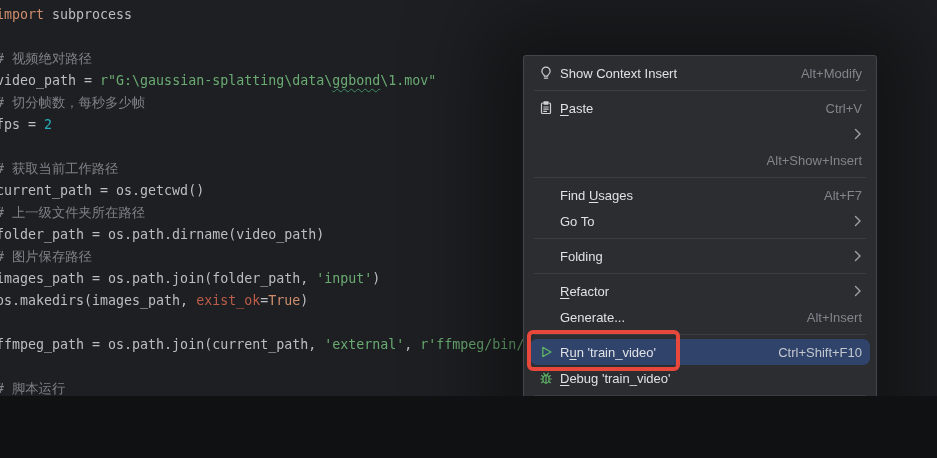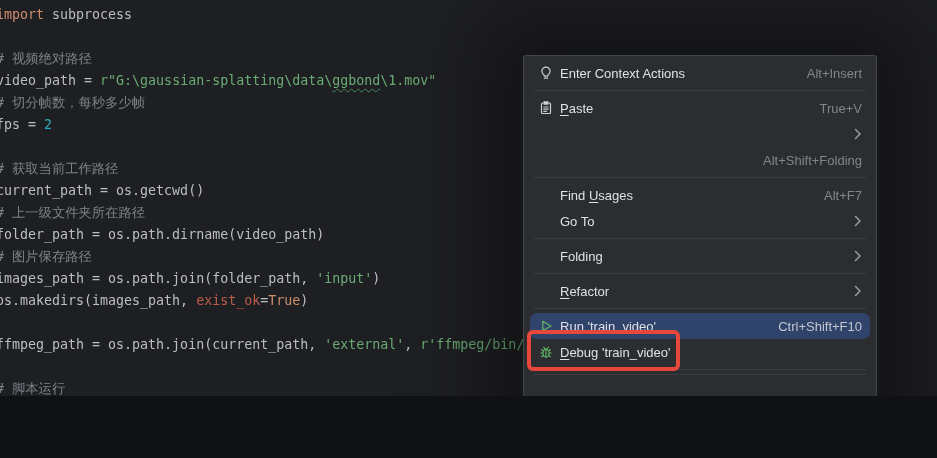--- a/index.html
+++ b/index.html
@@ -74,50 +74,50 @@
   <div class="band-bottom"></div>
 
   <div class="context-menu">
       <div class="menu-item">
         <span class="mi-icon">
           <svg width="16" height="16" viewBox="0 0 16 16" fill="none" stroke="#ced0d6" stroke-width="1.2" stroke-linecap="round">
             <path d="M5.4 9.4a4.1 4.1 0 1 1 5.2 0c-.6.5-1 1.1-1 1.8H6.4c0-.7-.4-1.3-1-1.8z"></path>
             <path d="M6.4 13.2h3.2"></path>
           </svg>
         </span>
-        <span class="mi-label">Enter Context Actions</span>
+        <span class="mi-label">Show Context Insert</span>
         <span class="mi-fill"></span>
-        <span class="mi-shortcut">Alt+Insert</span>
+        <span class="mi-shortcut">Alt+Modify</span>
       </div>
       <div class="menu-sep"></div>
       <div class="menu-item">
         <span class="mi-icon">
           <svg width="16" height="16" viewBox="0 0 16 16" fill="none" stroke="#ced0d6" stroke-width="1.2" stroke-linecap="round">
             <rect x="3.5" y="3" width="9" height="10.5" rx="1"></rect>
             <path d="M6 3h4M6.2 1.8h3.6v2.4H6.2z"></path>
             <path d="M5.8 7h4.4M5.8 9.2h4.4M5.8 11.4h2.6"></path>
           </svg>
         </span>
         <span class="mi-label"><u>P</u>aste</span>
         <span class="mi-fill"></span>
-        <span class="mi-shortcut">True+V</span>
+        <span class="mi-shortcut">Ctrl+V</span>
       </div>
       <div class="menu-item">
         <span class="mi-icon"></span>
         <span class="mi-fill"></span>
         <span class="mi-chevron">
           <svg width="8" height="12" viewBox="0 0 8 12" fill="none" stroke="#9da1a8" stroke-width="1.4" stroke-linecap="round">
             <path d="M1.5 1.5L6 6l-4.5 4.5"></path>
           </svg>
         </span>
       </div>
       <div class="menu-item">
         <span class="mi-icon"></span>
         <span class="mi-fill"></span>
-        <span class="mi-shortcut">Alt+Shift+Folding</span>
+        <span class="mi-shortcut">Alt+Show+Insert</span>
       </div>
       <div class="menu-sep"></div>
       <div class="menu-item">
         <span class="mi-icon"></span>
         <span class="mi-label">Find <u>U</u>sages</span>
         <span class="mi-fill"></span>
         <span class="mi-shortcut">Alt+F7</span>
       </div>
       <div class="menu-item">
         <span class="mi-icon"></span>
@@ -144,20 +144,26 @@
       <div class="menu-item">
         <span class="mi-icon"></span>
         <span class="mi-label"><u>R</u>efactor</span>
         <span class="mi-fill"></span>
         <span class="mi-chevron">
           <svg width="8" height="12" viewBox="0 0 8 12" fill="none" stroke="#9da1a8" stroke-width="1.4" stroke-linecap="round">
             <path d="M1.5 1.5L6 6l-4.5 4.5"></path>
           </svg>
         </span>
       </div>
+      <div class="menu-item">
+        <span class="mi-icon"></span>
+        <span class="mi-label">Generate...</span>
+        <span class="mi-fill"></span>
+        <span class="mi-shortcut">Alt+Insert</span>
+      </div>
       <div class="menu-sep"></div>
       <div class="menu-item selected">
         <span class="mi-icon">
           <svg width="16" height="16" viewBox="0 0 16 16" fill="none" stroke="#5eb265" stroke-width="1.3" stroke-linejoin="round">
             <path d="M4.8 3.4v9.2l8.2-4.6z"></path>
           </svg>
         </span>
         <span class="mi-label">R<u>u</u>n 'train_video'</span>
         <span class="mi-fill"></span>
         <span class="mi-shortcut">Ctrl+Shift+F10</span>

